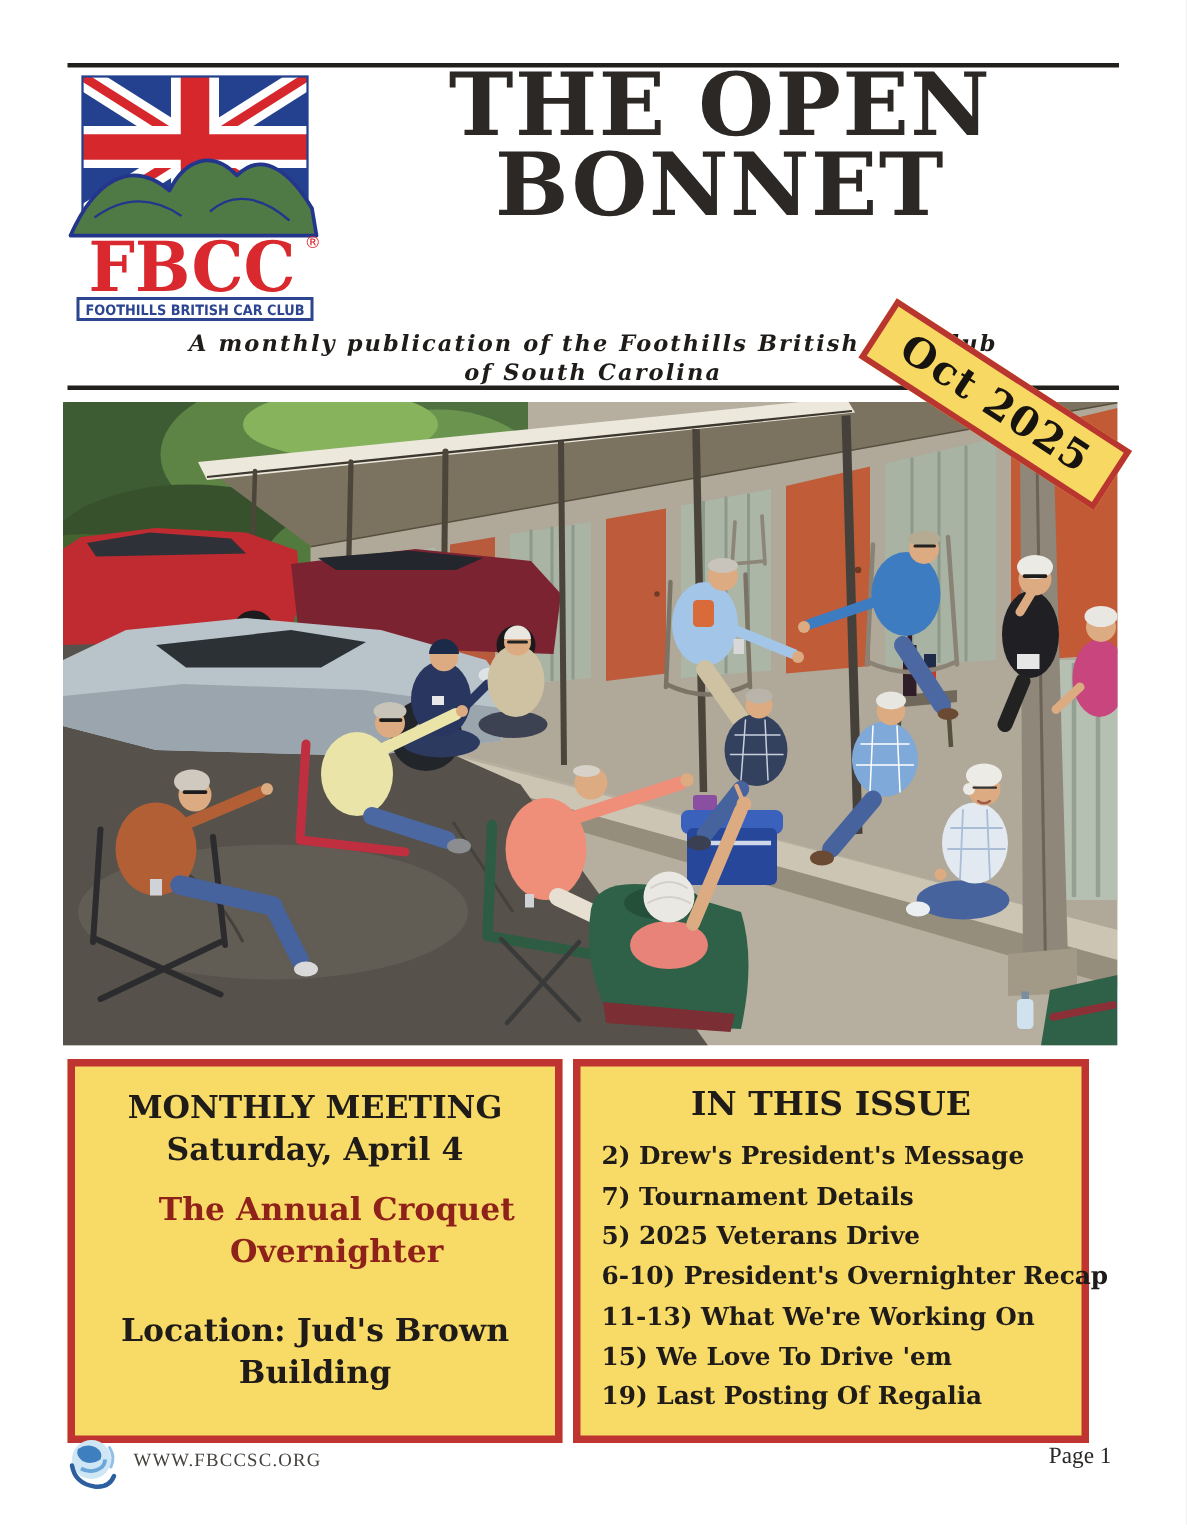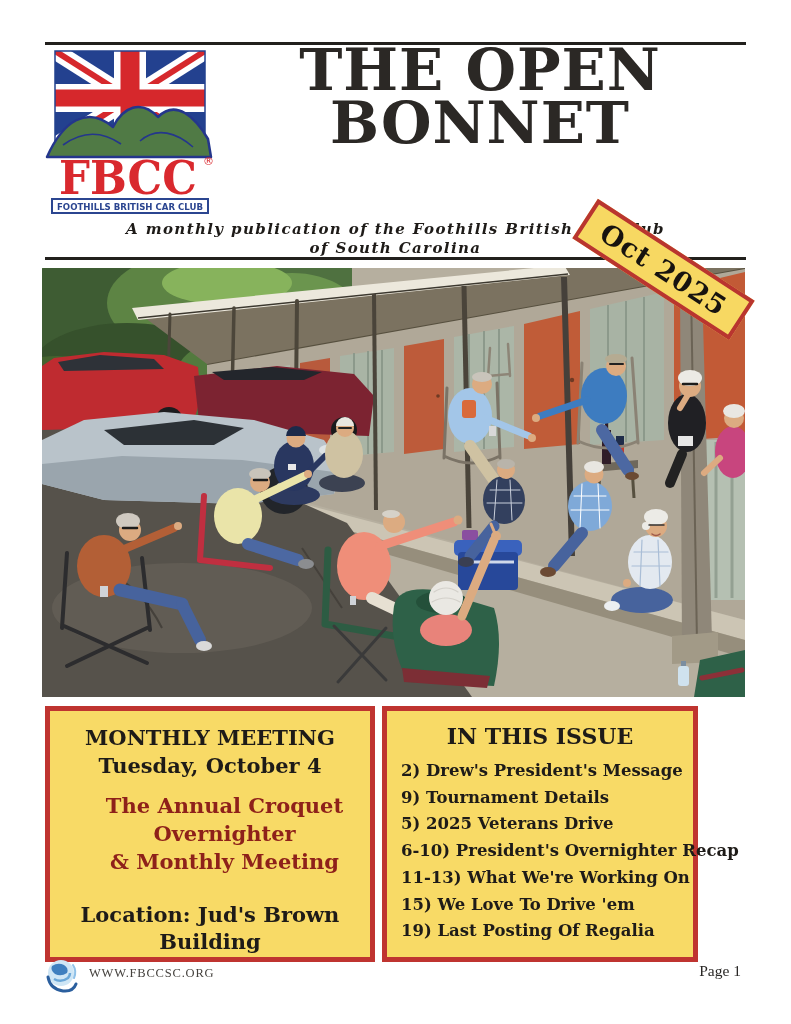--- a/index.html
+++ b/index.html
@@ -22,21 +22,21 @@
   .photo-wrap svg{display:block;width:703px;height:429px;}
   .badge{position:absolute;top:-22px;right:-12px;transform:rotate(33deg);
          background:#f7d862;border:4px solid #b9352f;color:#17130f;
          font-weight:bold;font-size:27px;letter-spacing:1px;padding:4px 17px;
          white-space:nowrap;}
 
   
   .box{position:absolute;top:706px;height:256px;background:#f8da66;
        border:5px solid #bf3430;box-sizing:border-box;font-weight:bold;}
   .box-left{left:45px;width:330px;text-align:center;}
-  .box-right{left:382px;width:316px;}
+  .box-right{left:382px;width:344px;}
   .mtg-head{margin-top:13px;font-size:21px;line-height:1.32;color:#1e1b18;}
   .mtg-event{margin-top:13px;font-size:21px;line-height:1.32;color:#8e211a;padding-left:29px;}
   .mtg-loc{margin-top:25px;font-size:21px;line-height:1.32;color:#1e1b18;text-align:center;}
   .issue-head{margin-top:12px;text-align:center;font-size:22px;color:#1e1b18;}
   .issue-list{margin-top:9px;padding-left:14px;font-size:16.5px;line-height:1.62;
               color:#1e1b18;white-space:nowrap;}
 
   
   .globe{position:absolute;left:44px;top:957px;width:35px;height:38px;}
   .website{position:absolute;left:89px;top:966px;font-family:"Liberation Serif", serif;
@@ -321,38 +321,37 @@
         <rect x="636" y="398" width="11" height="20" rx="3" fill="#cfe2ee"></rect>
         <rect x="639" y="393" width="5" height="5" fill="#7b8ea0"></rect>
       </g>
     </svg>
     <div class="badge">Oct 2025</div>
   </div>
 
   <div class="box box-left">
     <div class="mtg-head">
       <div>MONTHLY MEETING</div>
-      <div>Tuesday, October 4</div>
+      <div>Saturday, April 4</div>
     </div>
     <div class="mtg-event">
       <div>The Annual Croquet</div>
       <div>Overnighter</div>
-      <div>&amp; Monthly Meeting</div>
     </div>
     <div class="mtg-loc">
       <div>Location: Jud's Brown</div>
       <div>Building</div>
     </div>
   </div>
 
   <div class="box box-right">
     <div class="issue-head">IN THIS ISSUE</div>
     <div class="issue-list">
       <div>2) Drew's President's Message</div>
-      <div>9) Tournament Details</div>
+      <div>7) Tournament Details</div>
       <div>5) 2025 Veterans Drive</div>
       <div>6-10) President's Overnighter Recap</div>
       <div>11-13) What We're Working On</div>
       <div>15) We Love To Drive 'em</div>
       <div>19) Last Posting Of Regalia</div>
     </div>
   </div>
 
   <svg class="globe" viewBox="0 0 35 38">
     <circle cx="17" cy="16" r="13" fill="#cfe6f5"></circle>

